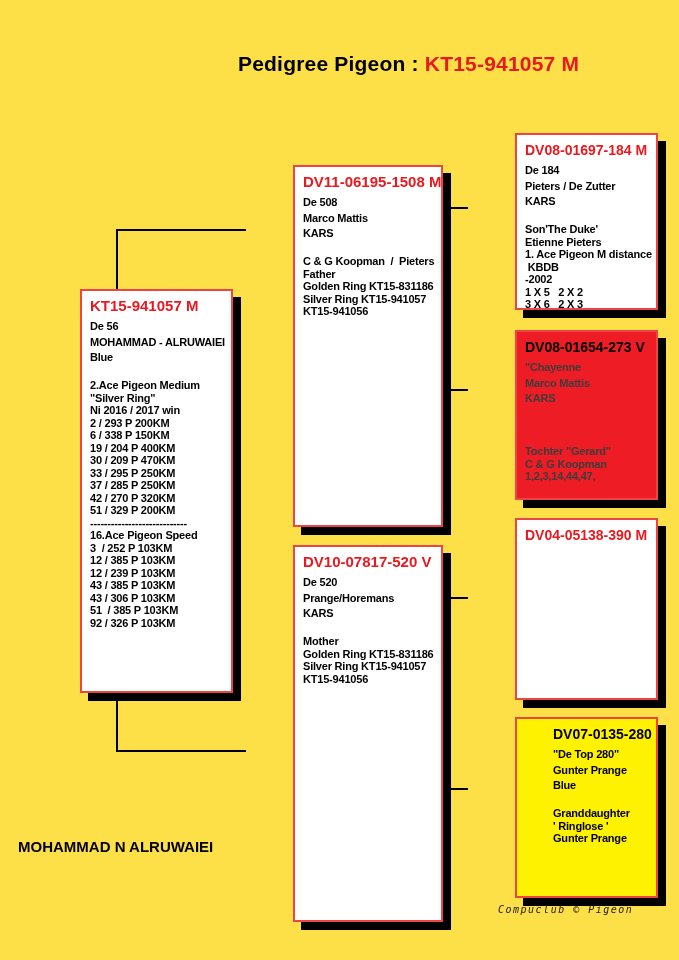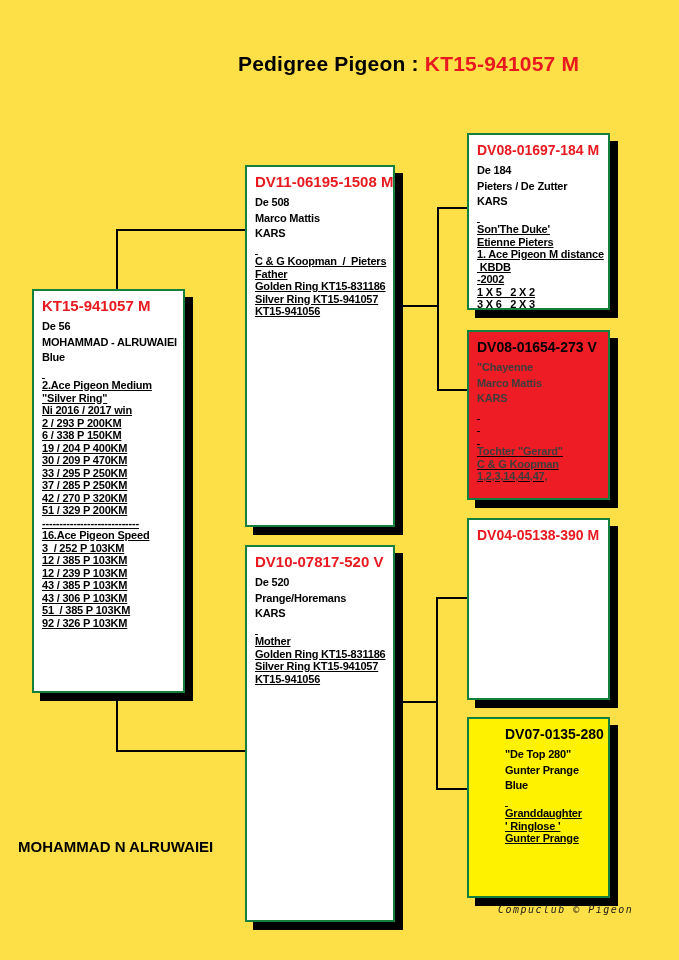--- a/index.html
+++ b/index.html
@@ -1,25 +1,25 @@
 <!DOCTYPE html>
 <html style="--red: #e8191f; --box-red: #ee1c24; --box-yellow: #fff200;"><head>
 <meta charset="utf-8">
 <style>
   html,body{margin:0;padding:0;background:#fff;}
   .page{position:relative;width:679px;height:960px;background:#fde047;overflow:hidden;
         font-family:"Liberation Sans",sans-serif;font-weight:bold;color:#000;}
   .main-title{position:absolute;left:238px;top:52px;font-size:21px;letter-spacing:.2px;white-space:pre;}
   .main-title .ring-red{color:var(--red);}
-  .box{position:absolute;background:#fff;border:2px solid #15803d;box-shadow:8px 8px 0 0 #000;
-       box-sizing:border-box;padding:7px 6px 6px 8px;overflow:hidden;}
+  .box{position:absolute;background:#fff;border:2px solid #ef4444;box-shadow:8px 8px 0 0 #000;
+       box-sizing:border-box;padding:7px 6px 6px 8px;overflow:hidden;margin-left:48px;}
   .box .ring{font-size:15px;line-height:16px;color:var(--red);margin-bottom:6px;white-space:pre;}
   .box .line{font-size:11px;line-height:12.5px;letter-spacing:-.2px;white-space:pre;}
   .box .info .line{margin-bottom:3px;}
-  .box .details{margin-top:1px;text-decoration:underline;}
+  .box .details{margin-top:1px;}
   .col-right .ring{font-size:14px;}
   .box-red{background:var(--box-red);}
   .box-red .ring{color:#000;}
   .box-red .line{color:#3d3d3d;}
   .box-yellow{background:var(--box-yellow);padding-left:36px;}
   .box-yellow .ring{color:#000;}
   .cline{position:absolute;background:#000;}
   .owner{position:absolute;left:18px;top:838px;}
   .owner .owner-name{font-size:15px;line-height:17px;margin-bottom:17px;white-space:pre;}
   .owner .line{font-size:12px;line-height:12.5px;white-space:pre;}

